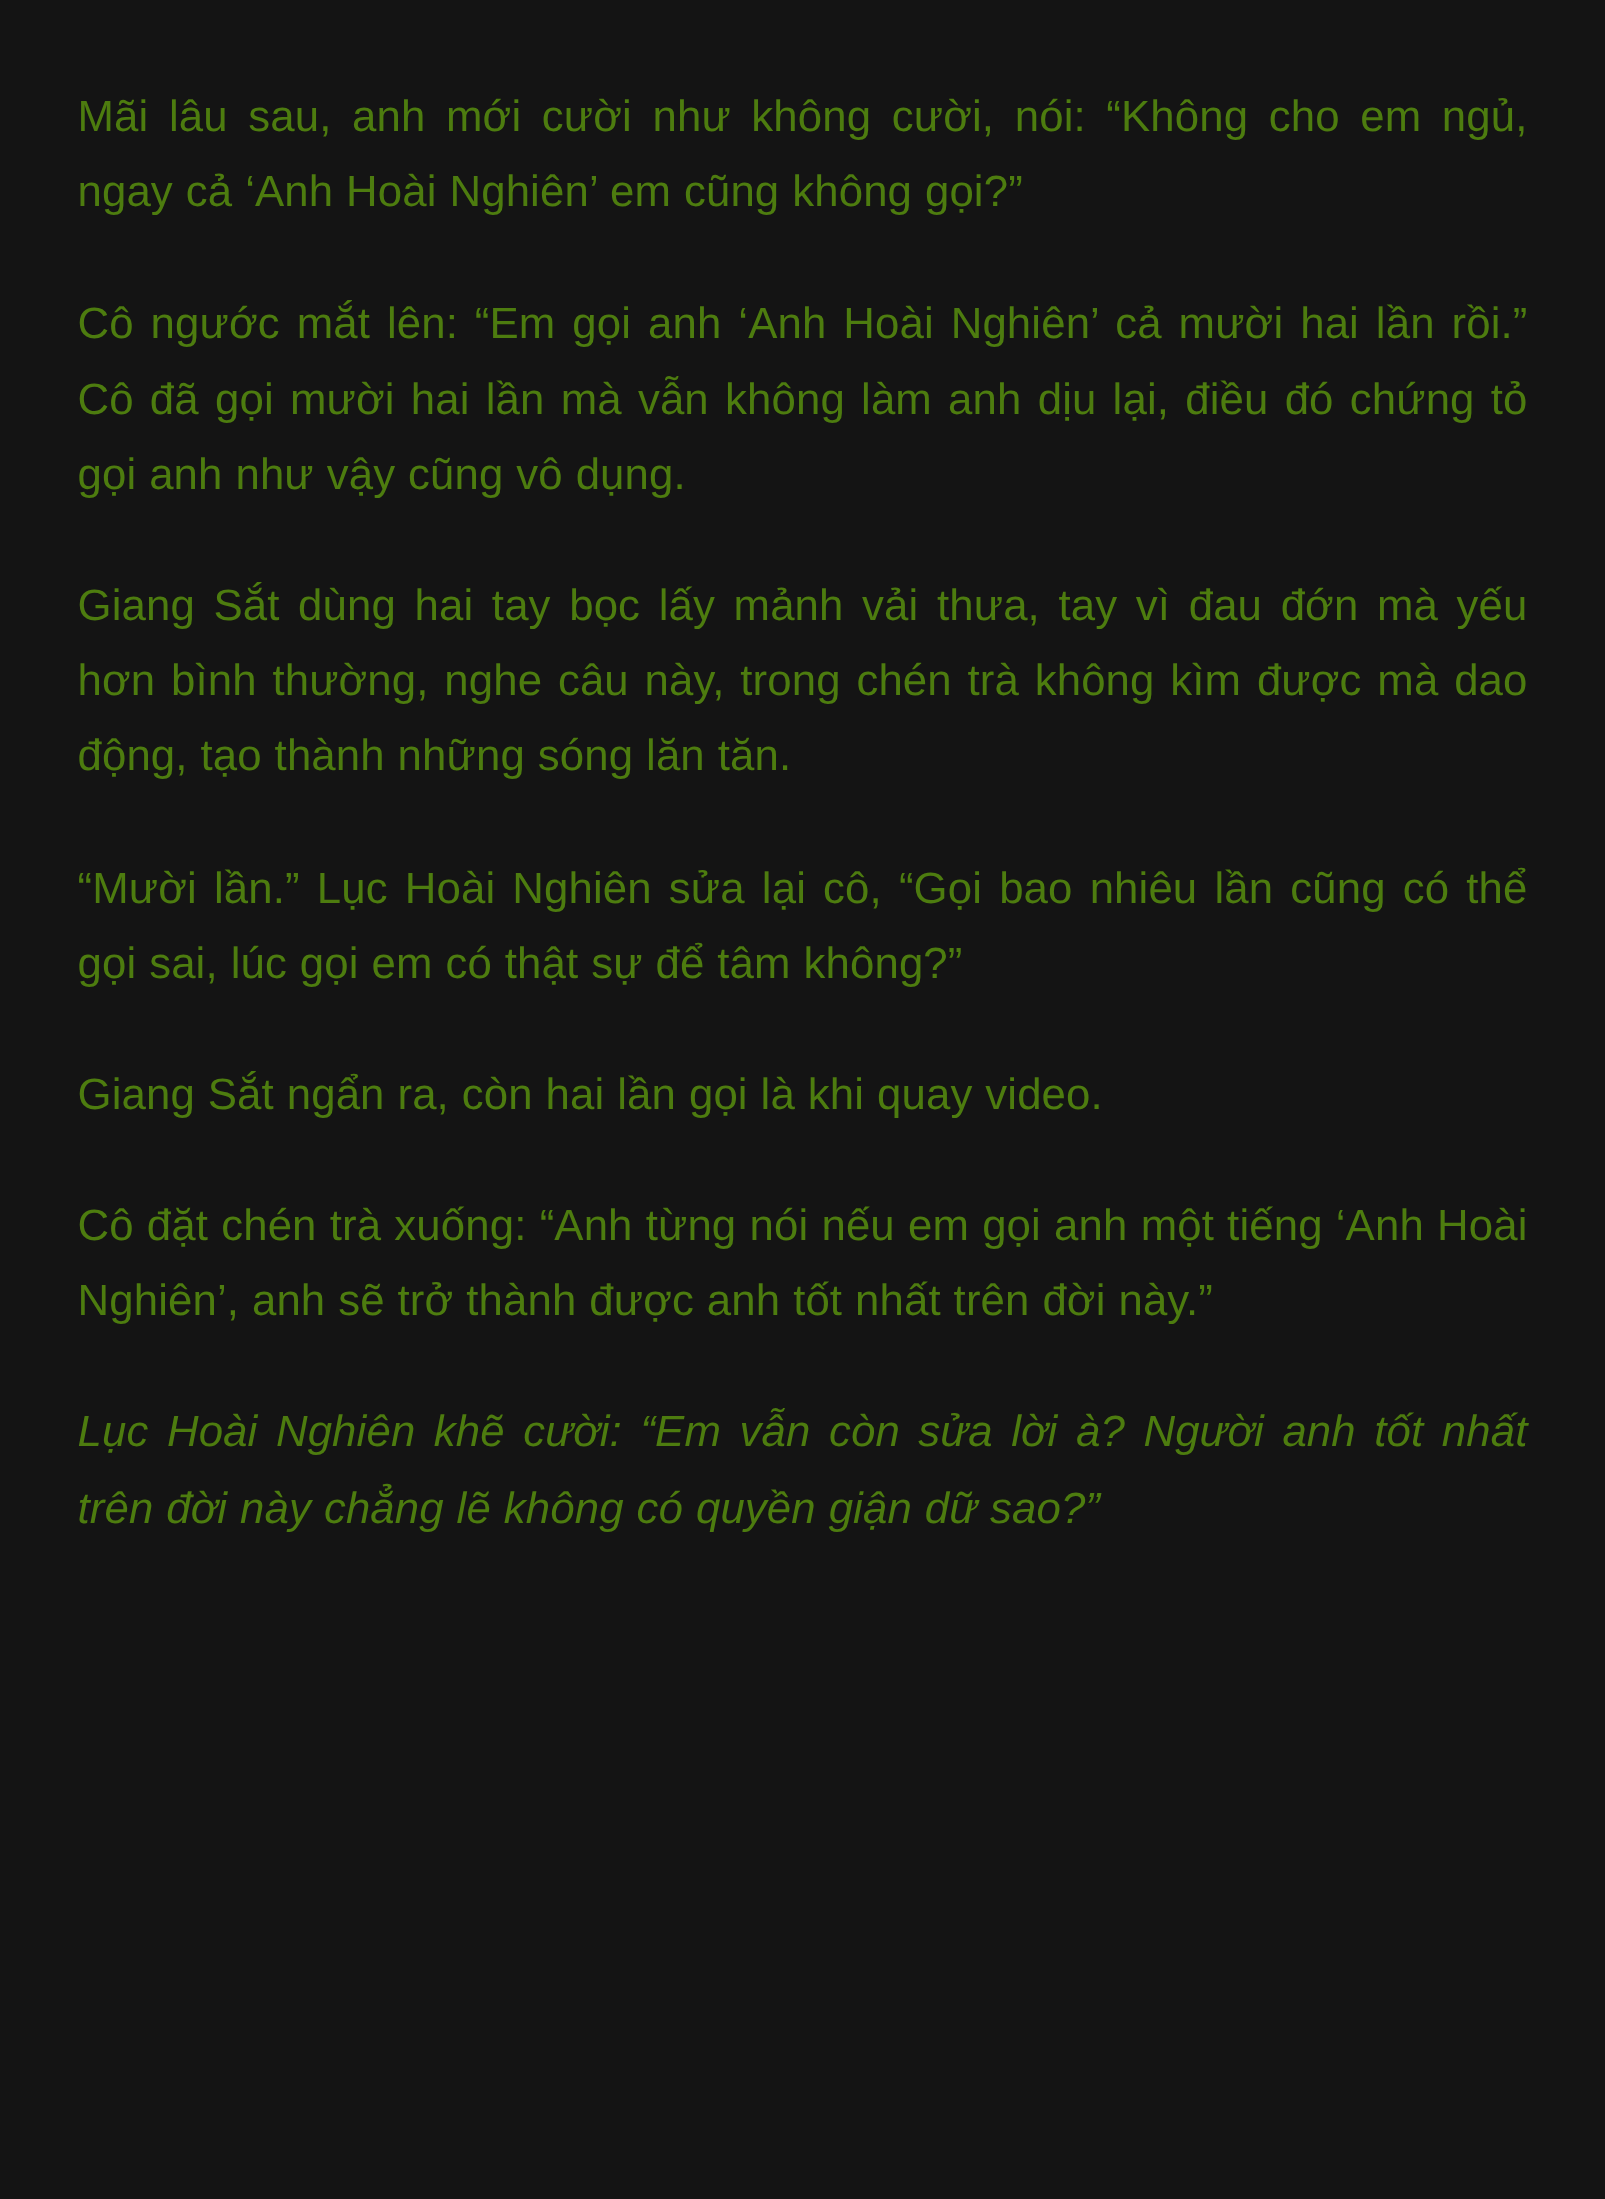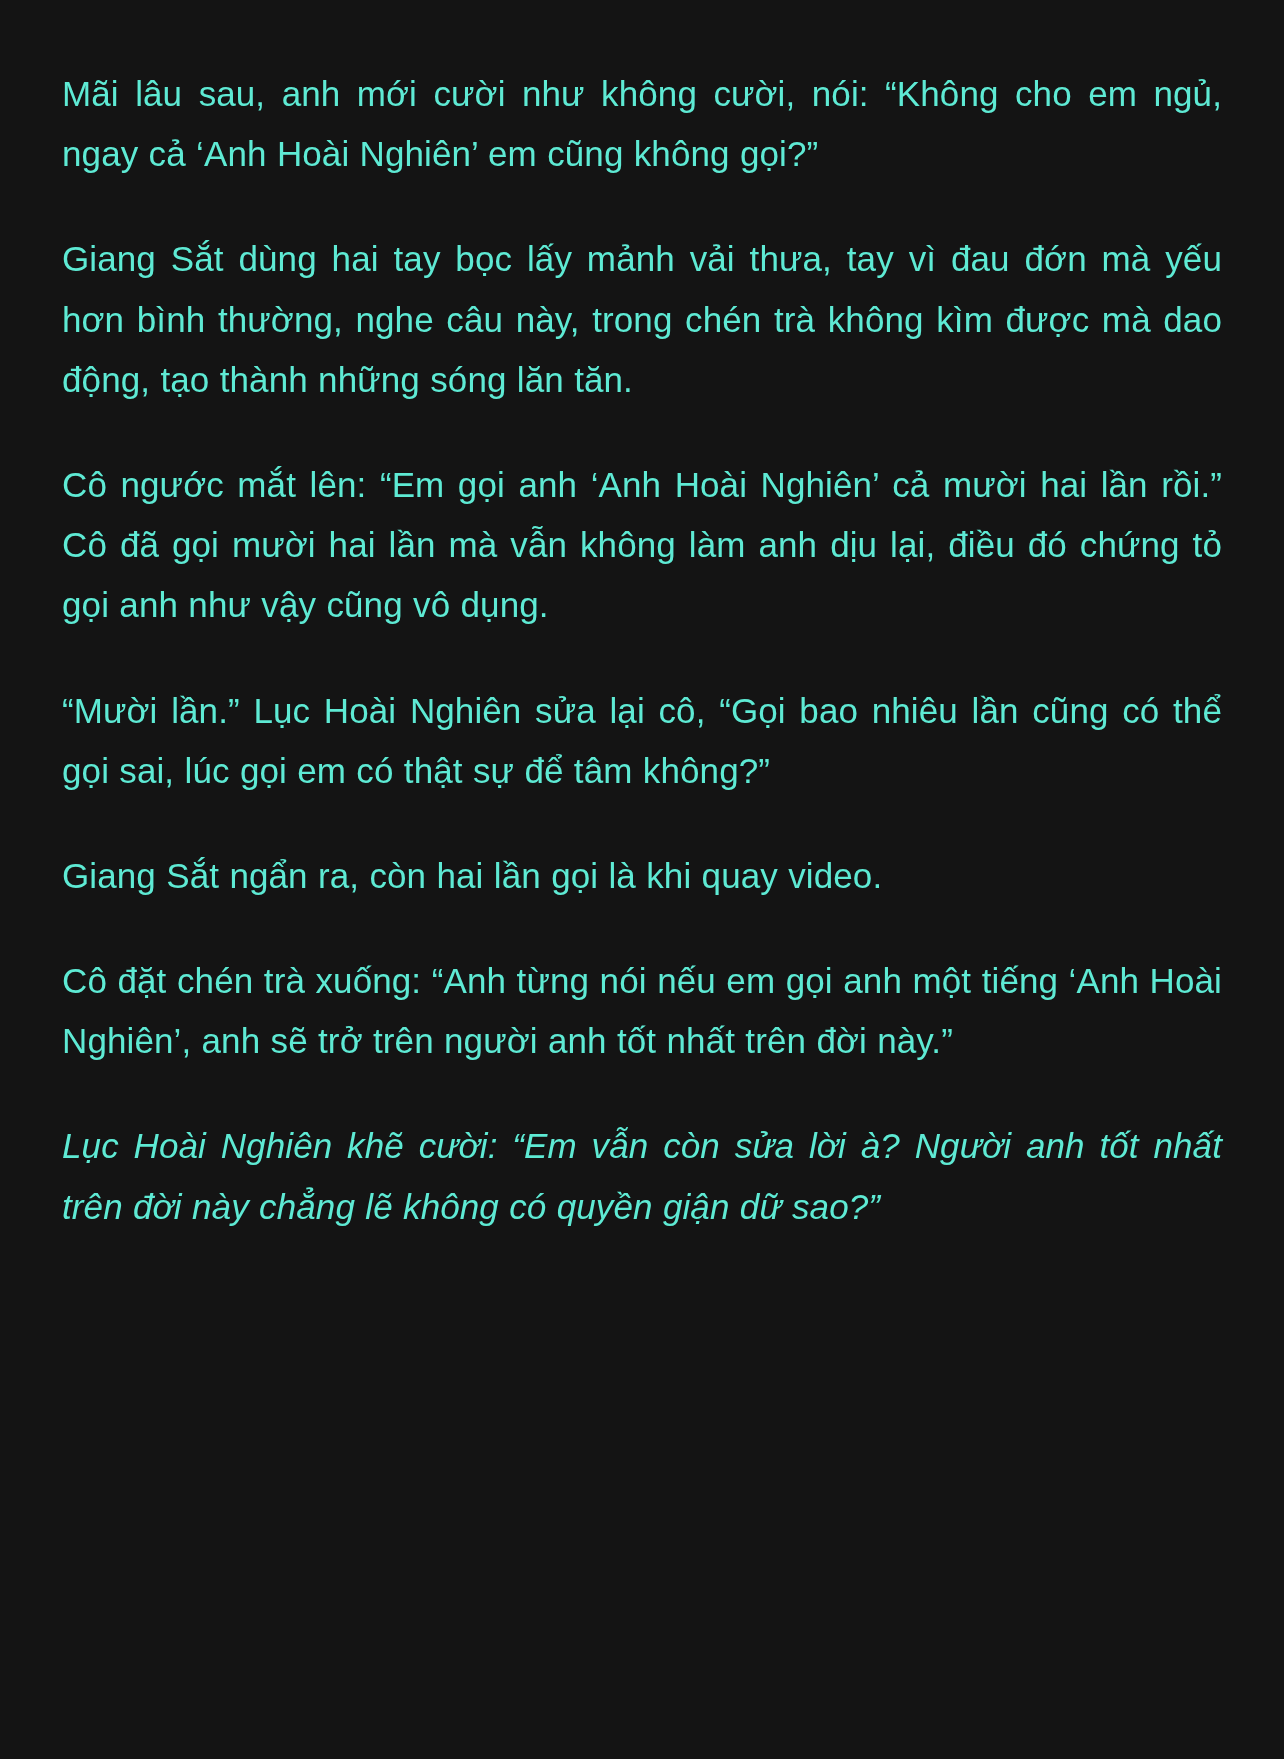--- a/index.html
+++ b/index.html
@@ -20,32 +20,32 @@
     padding: 64px 62px 40px 62px;
     background: #141414;
   }
   .para {
     font-size: 35px;
     line-height: 1.72;
     text-align: justify;
     text-justify: inter-word;
     letter-spacing: 0.1px;
     margin: 0 0 45px 0;
-    color: #5eead4;
+    color: #4d7c0f;
     word-spacing: 0.5px;
   }
   .para:last-child {
     margin-bottom: 0;
     font-style: italic;
   }
 </style>
 </head>
 <body>
 
 <div class="reader">
   <p class="para">Mãi lâu sau, anh mới cười như không cười, nói: “Không cho em ngủ, ngay cả ‘Anh Hoài Nghiên’ em cũng không gọi?”</p>
+  <p class="para">Cô ngước mắt lên: “Em gọi anh ‘Anh Hoài Nghiên’ cả mười hai lần rồi.” Cô đã gọi mười hai lần mà vẫn không làm anh dịu lại, điều đó chứng tỏ gọi anh như vậy cũng vô dụng.</p>
   <p class="para">Giang Sắt dùng hai tay bọc lấy mảnh vải thưa, tay vì đau đớn mà yếu hơn bình thường, nghe câu này, trong chén trà không kìm được mà dao động, tạo thành những sóng lăn tăn.</p>
-  <p class="para">Cô ngước mắt lên: “Em gọi anh ‘Anh Hoài Nghiên’ cả mười hai lần rồi.” Cô đã gọi mười hai lần mà vẫn không làm anh dịu lại, điều đó chứng tỏ gọi anh như vậy cũng vô dụng.</p>
   <p class="para">“Mười lần.” Lục Hoài Nghiên sửa lại cô, “Gọi bao nhiêu lần cũng có thể gọi sai, lúc gọi em có thật sự để tâm không?”</p>
   <p class="para">Giang Sắt ngẩn ra, còn hai lần gọi là khi quay video.</p>
-  <p class="para">Cô đặt chén trà xuống: “Anh từng nói nếu em gọi anh một tiếng ‘Anh Hoài Nghiên’, anh sẽ trở trên người anh tốt nhất trên đời này.”</p>
+  <p class="para">Cô đặt chén trà xuống: “Anh từng nói nếu em gọi anh một tiếng ‘Anh Hoài Nghiên’, anh sẽ trở thành được anh tốt nhất trên đời này.”</p>
   <p class="para">Lục Hoài Nghiên khẽ cười: “Em vẫn còn sửa lời à? Người anh tốt nhất trên đời này chẳng lẽ không có quyền giận dữ sao?”</p>
 </div>
 
 </body></html>

